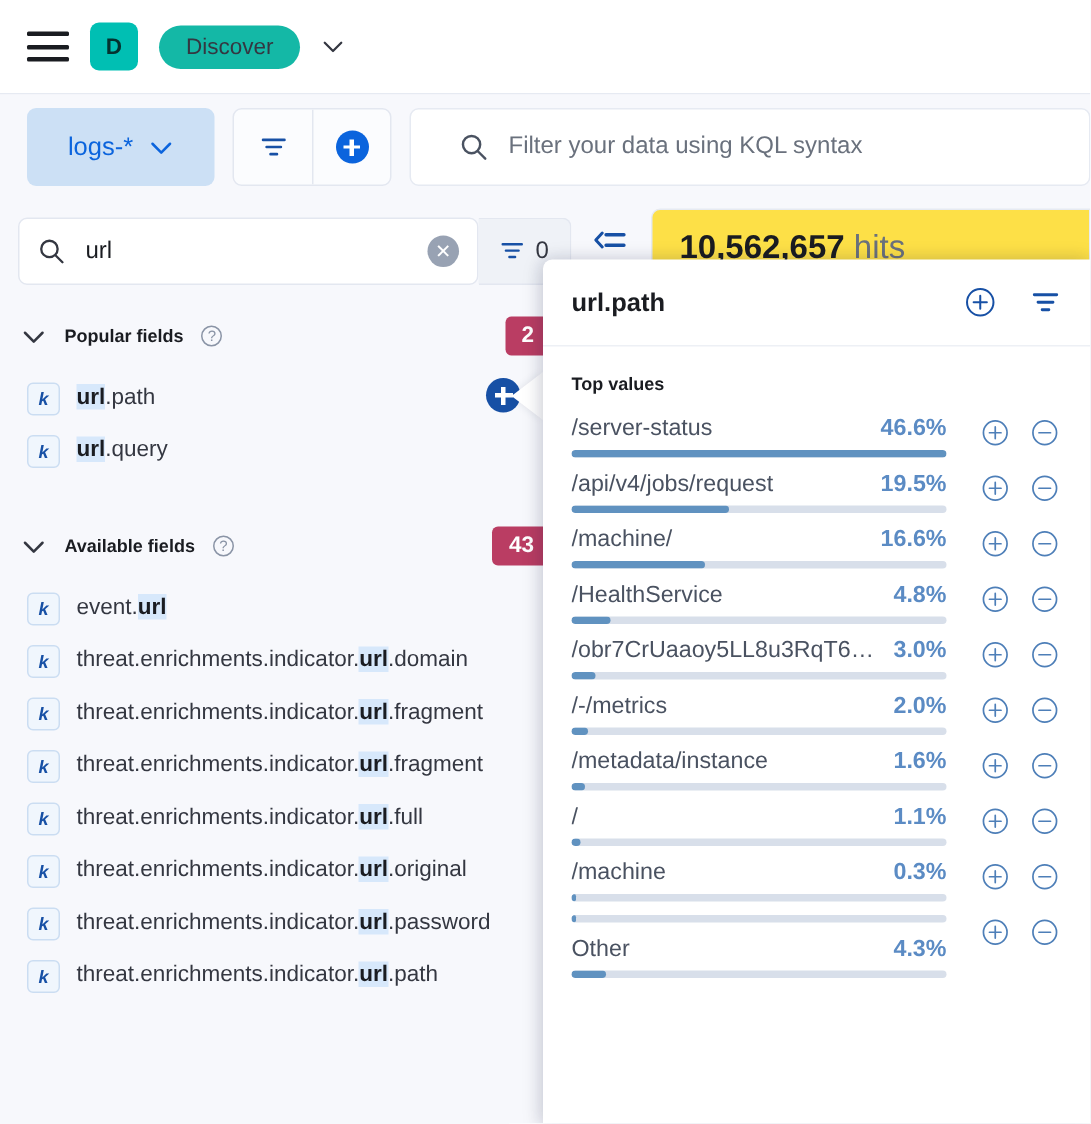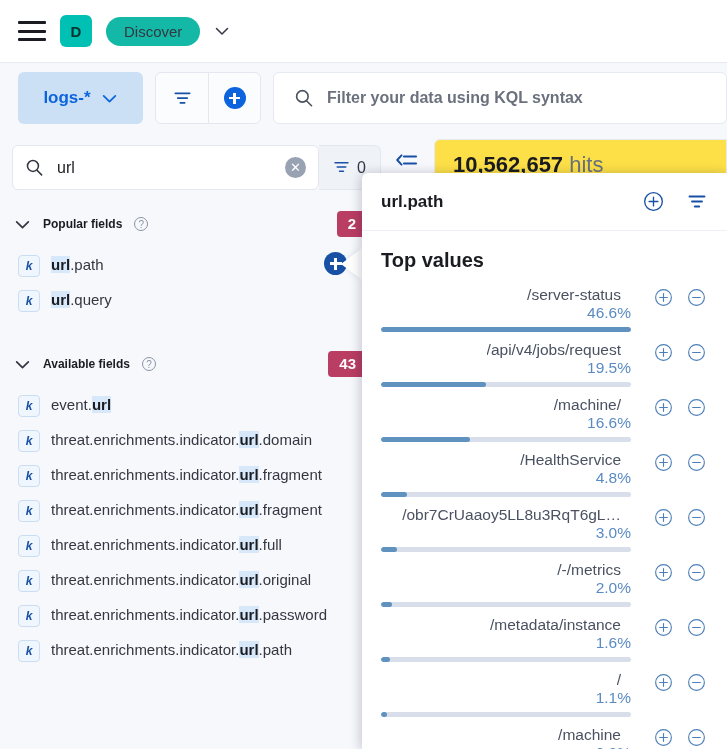--- a/index.html
+++ b/index.html
@@ -26,21 +26,21 @@
   }
   .pill-discover {
     background:#14b8a6; color:#343741; font-size:15px;
     padding:7px 18px; border-radius:16px; line-height:1;
   }
   .chev-nav { width:16px; height:16px; color:#343741; }
 
   
   .querybar {
     position:absolute; top:63px; left:0; width:727px; height:70px;
-    background:#F7F8FC; display:flex; align-items:center; padding:0 0 0 18px; gap:0;font-weight:bold;
+    background:#F7F8FC; display:flex; align-items:center; padding:0 0 0 18px; gap:0;
   }
   .dataview {
     background:#CCE0F5; color:#0B64DD; border-radius:6px;
     height:52px; min-width:125px; display:flex; align-items:center; justify-content:center;
     gap:10px; font-size:17px; padding:0 16px; cursor:pointer;
   }
   .dv-chev { width:17px; height:17px; color:#0B64DD; }
   .btngroup {
     display:flex; margin-left:12px; height:52px;
     border:1px solid #E3E7F0; border-radius:6px; background:#FBFCFE; overflow:hidden;
@@ -50,21 +50,21 @@
   .dot-plus {
     width:22px; height:22px; border-radius:50%; background:#0B64DD;
     display:flex; align-items:center; justify-content:center;
   }
   .dot-plus::before { content:""; position:absolute; width:11px; height:2.5px; background:#fff; }
   .dot-plus::after  { content:""; position:absolute; width:2.5px; height:11px; background:#fff; }
   .dot-plus { position:relative; }
   .kqlbar {
     margin-left:12px; flex:1; height:52px; background:#FFFFFF;
     border:1px solid #E6EAF2; border-radius:6px;
-    display:flex; align-items:center; gap:13px; padding:0 20px;
+    display:flex; align-items:center; gap:13px; padding:0 32px;
     font-size:16px; color:#6A717D;
   }
 
   
   .sidebar {
     position:absolute; top:133px; left:0; width:381px; height:616px;
     background:#F7F8FC; padding:12px 0 0 0; overflow:hidden;
   }
   .fieldsearch-row { display:flex; align-items:stretch; padding:0 0 0 12px; }
   .fieldsearch {
@@ -146,29 +146,29 @@
   }
   .pop-head {
     height:58px; display:flex; align-items:center; padding:0 20px 0 19px;
     border-bottom:1px solid #EDF0F5;
   }
   .pop-title { font-size:17px; font-weight:700; color:#1a1c21; }
   .pop-actions { margin-left:auto; display:flex; align-items:center; gap:22px; }
   .icon-btn { cursor:pointer; display:flex; align-items:center; justify-content:center; }
 
   .pop-body { padding:18px 20px 0 19px; }
-  .top-values-label { font-size:20px; font-weight:700; color:#1a1c21; margin-bottom:14px; }
+  .top-values-label { font-size:12px; font-weight:700; color:#1a1c21; margin-bottom:14px; }
 
   .val-row { margin-bottom:9px; position:relative; padding-right:76px; }
-  .val-line { display:flex; align-items:flex-end;flex-direction:column; }
+  .val-line { display:flex; align-items:flex-start; }
   .val-name {
     font-size:15.5px; color:#4A5261; white-space:nowrap; overflow:hidden; text-overflow:ellipsis;
     flex:1; padding-right:10px;
   }
-  .val-pct { font-size:15.5px; color:#5B8BC4; font-weight:400; flex:none; }
+  .val-pct { font-size:15.5px; color:#5B8BC4; font-weight:700; flex:none; }
   .bar-track { margin-top:5px; height:5px; background:#D8DFEA; border-radius:3px; overflow:hidden; }
   .bar-fill { height:5px; background:#6092C0; border-radius:3px; min-width:3px; }
   .row-btns { position:absolute; right:0; top:1px; display:flex; gap:12px; }
 
   .calc-note { margin-top:16px; font-size:15.5px; color:#4A5261; }
   .calc-note b { color:#1a1c21; font-weight:700; }
 </style>
 </head>
 <body>
 

